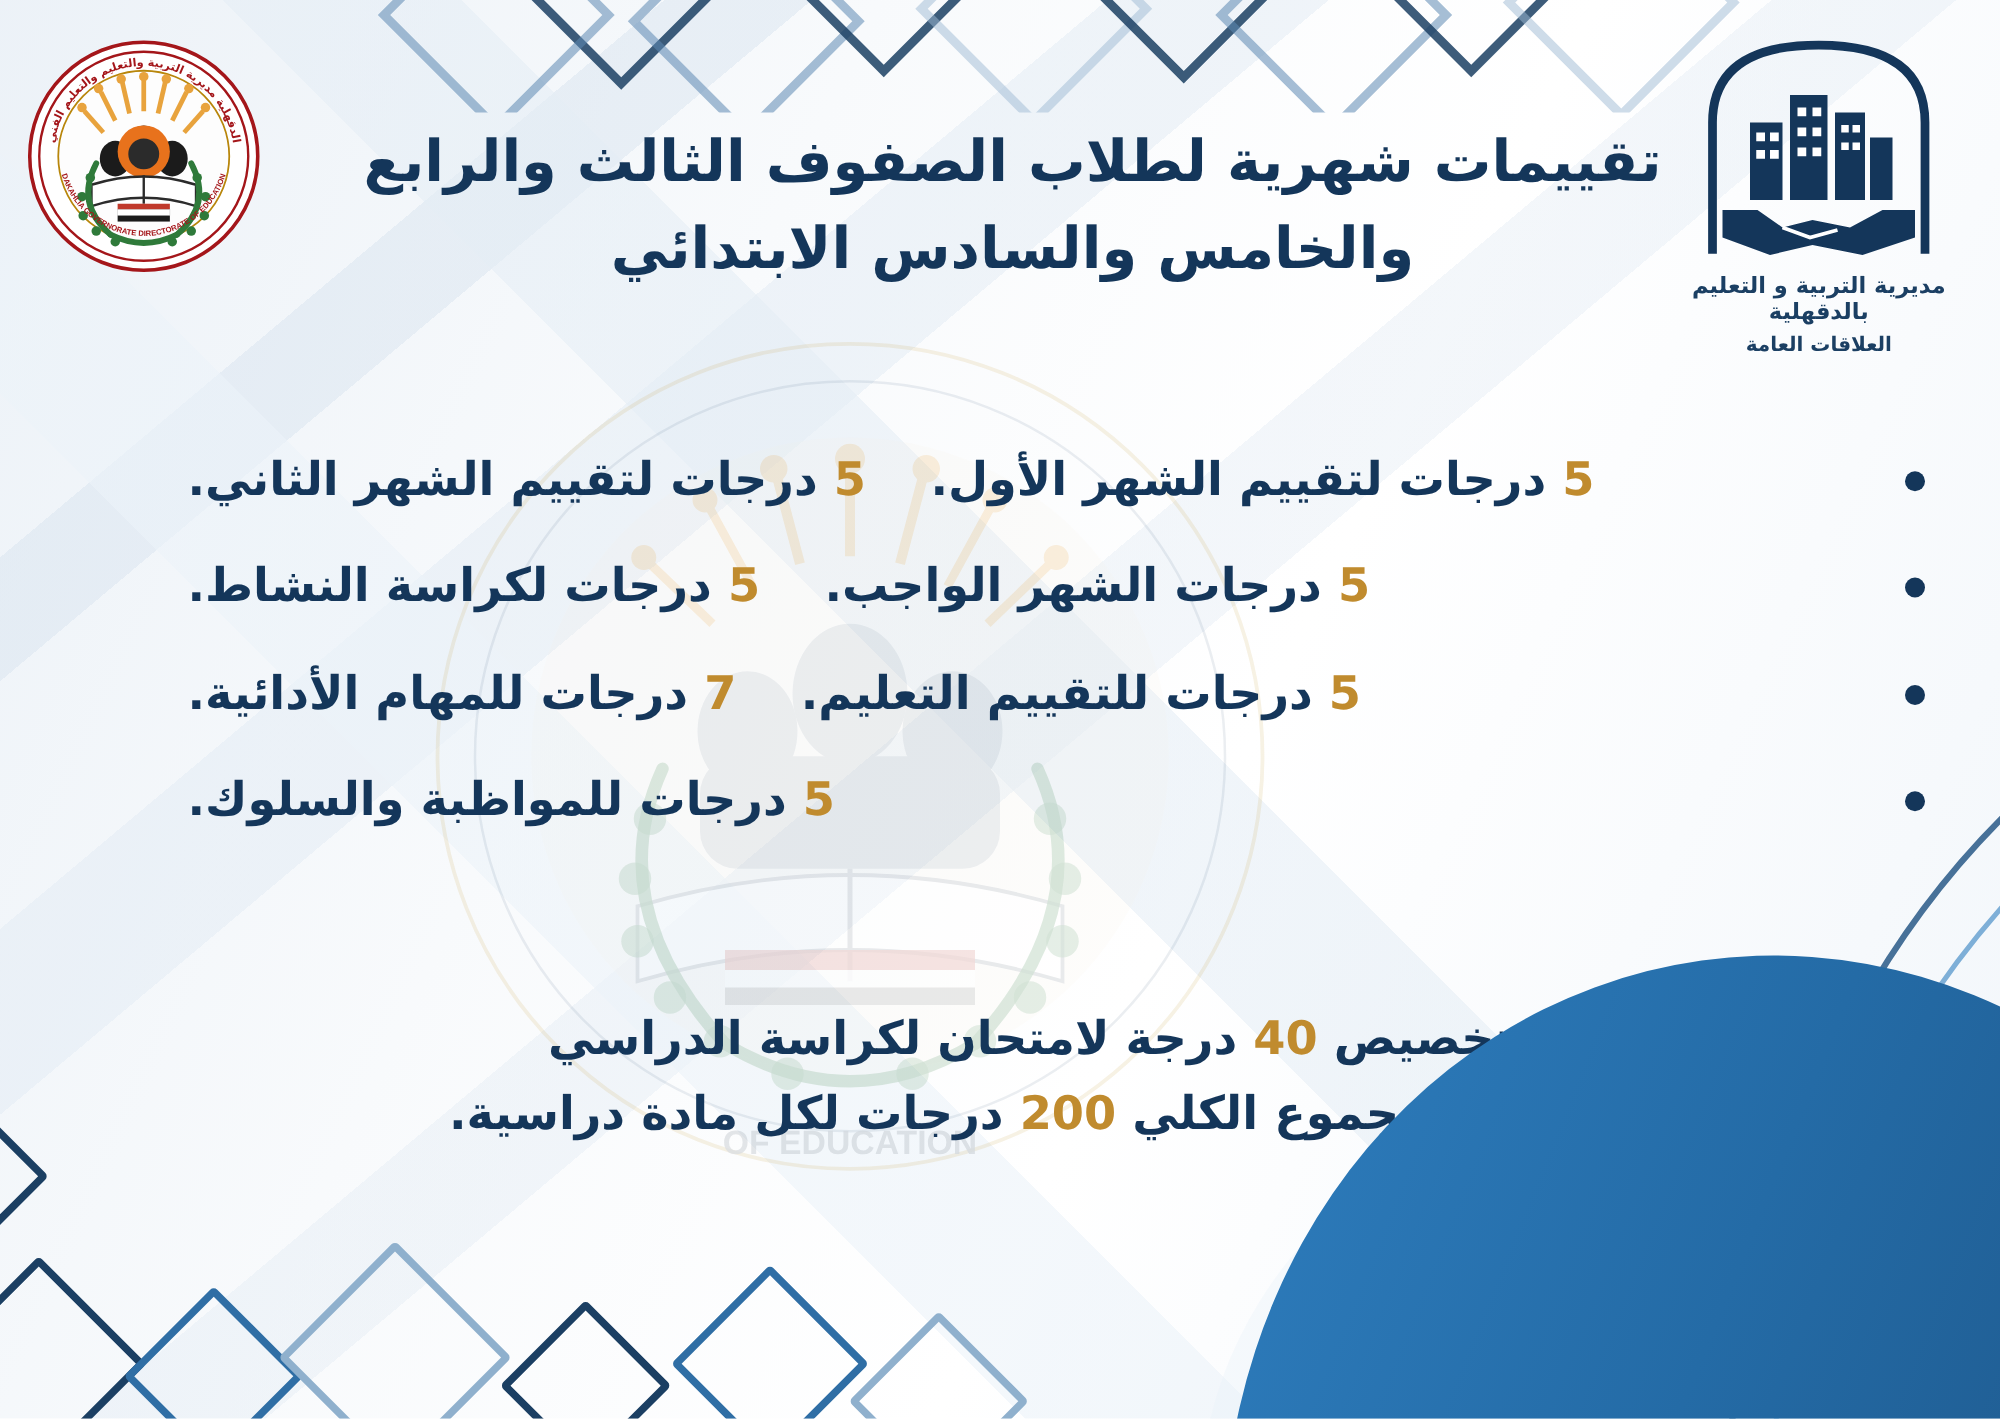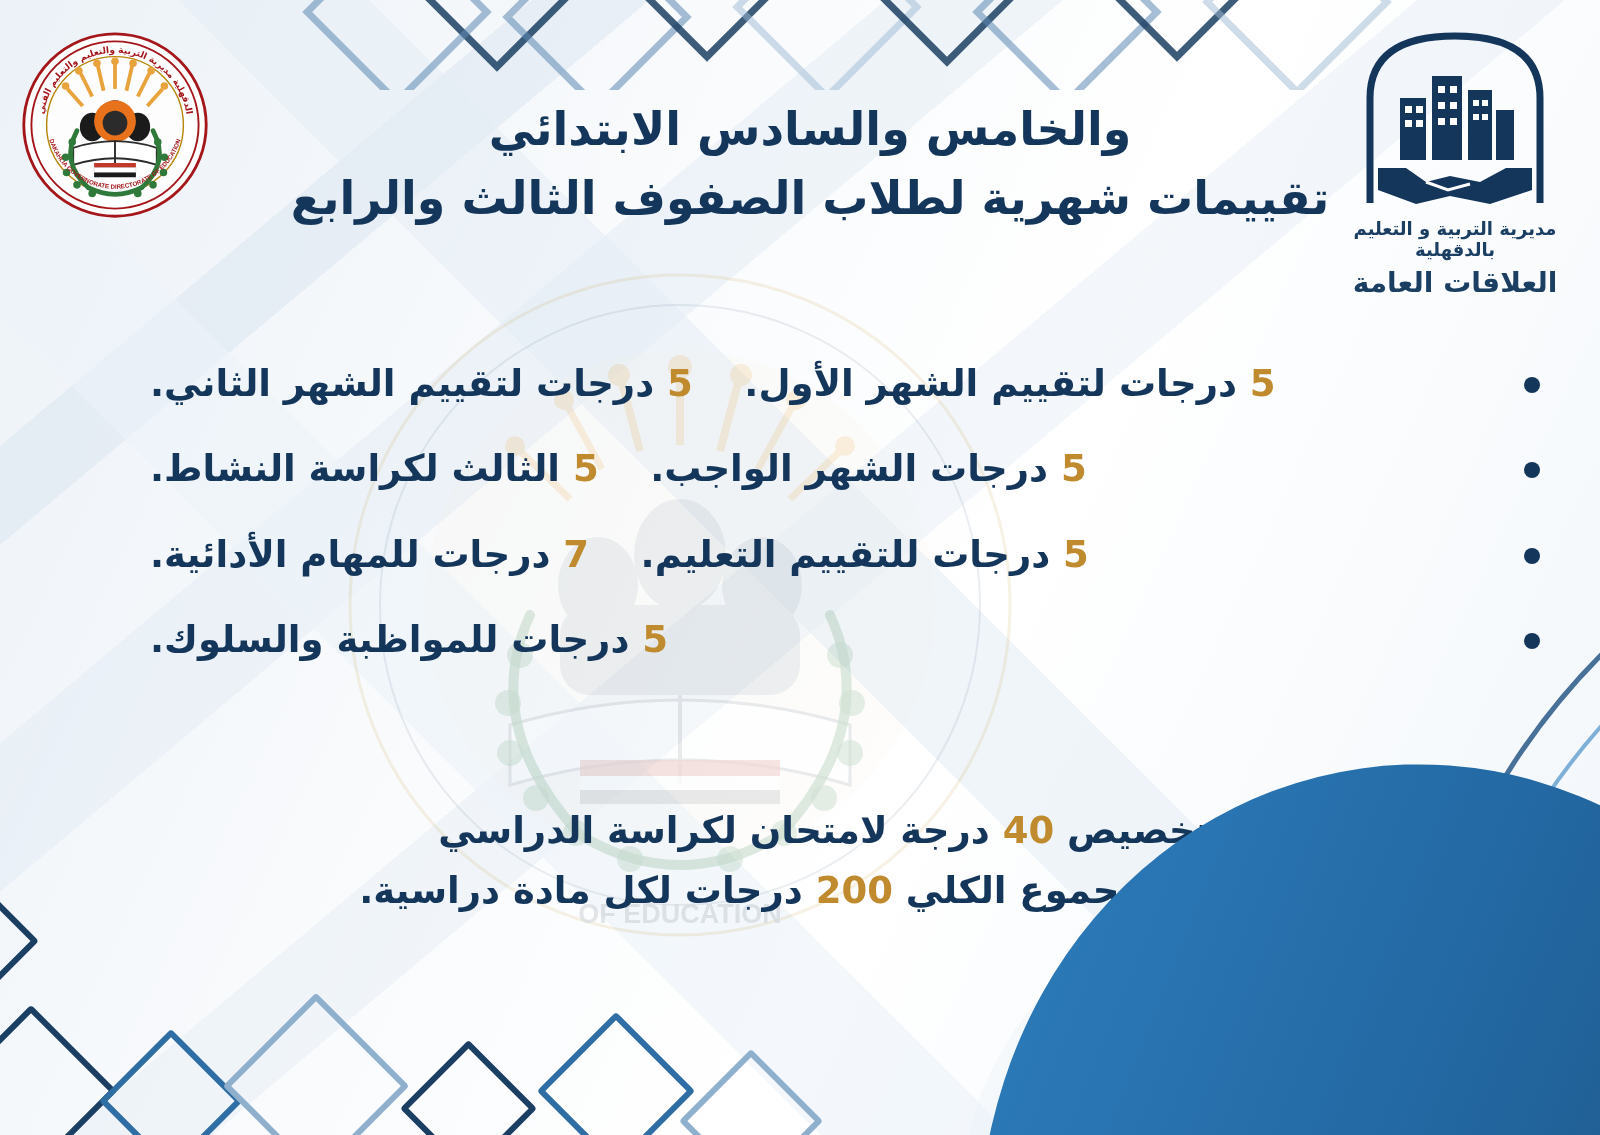--- a/index.html
+++ b/index.html
@@ -104,21 +104,21 @@
   }
   .logo-right .mark { width: 250px; height: 200px; }
   .logo-right .cap1 {
     font-size: 18px;
     font-weight: bold;
     color: #1b3f63;
     margin-top: -4px;
     letter-spacing: 0;
   }
   .logo-right .cap2 {
-    font-size: 28px;
+    font-size: 16px;
     font-weight: bold;
     color: #1b3f63;
     margin-top: 6px;
   }
 
   .title {
     position: absolute;
     top: 95px;
     right: 250px;
     width: 1080px;
@@ -378,43 +378,43 @@
       </g>
       <path d="M48 150 L76 150 L96 164 L120 158 L150 164 L176 150 L202 150
                L202 172 L160 186 L120 178 L86 186 L48 172 Z" fill="#14365a"></path>
       <path d="M96 164 L118 172 L140 166" fill="none" stroke="#ffffff" stroke-width="3"></path>
     </svg>
     <div class="cap1">مديرية التربية و التعليم بالدقهلية</div>
     <div class="cap2">العلاقات العامة</div>
   </div>
 
   <div class="title">
+    <div>تقييمات شهرية لطلاب الصفوف الثالث والرابع</div>
     <div>والخامس والسادس الابتدائي</div>
-    <div>تقييمات شهرية لطلاب الصفوف الثالث والرابع</div>
   </div>
 
   <div class="content">
 
     <div class="bullet-row">
       <div class="bullet-dot"></div>
       <div class="bullet-text">
         <span class="num">5</span>
         <span>درجات لتقييم الشهر الأول</span><span class="dot-sep">.</span>&nbsp;&nbsp;&nbsp;
         <span class="num">5</span>
         <span>درجات لتقييم الشهر الثاني</span><span class="dot-sep">.</span>
       </div>
     </div>
 
     <div class="bullet-row">
       <div class="bullet-dot"></div>
       <div class="bullet-text">
         <span class="num">5</span>
         <span>درجات الشهر الواجب</span><span class="dot-sep">.</span>&nbsp;&nbsp;&nbsp;
         <span class="num">5</span>
-        <span>الثالث لكراسة النشاط</span><span class="dot-sep">.</span>
+        <span>درجات لكراسة النشاط</span><span class="dot-sep">.</span>
       </div>
     </div>
 
     <div class="bullet-row">
       <div class="bullet-dot"></div>
       <div class="bullet-text">
         <span class="num">5</span>
         <span>درجات للتقييم التعليم</span><span class="dot-sep">.</span>&nbsp;&nbsp;&nbsp;
         <span class="num">7</span>
         <span>درجات للمهام الأدائية</span><span class="dot-sep">.</span>

